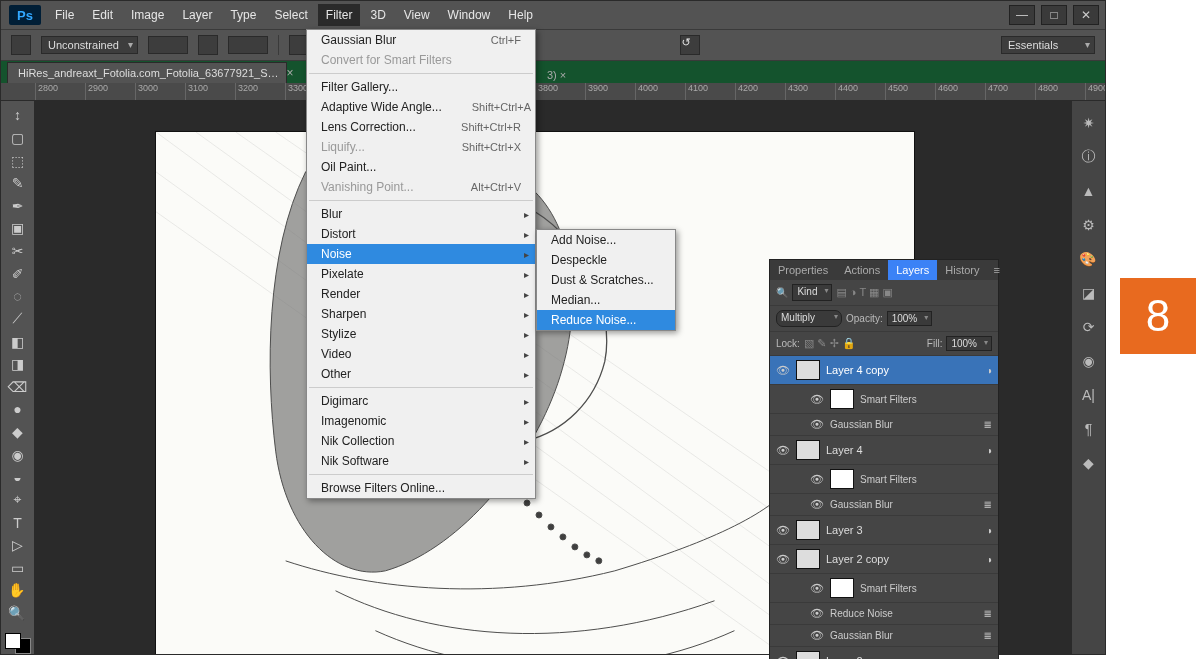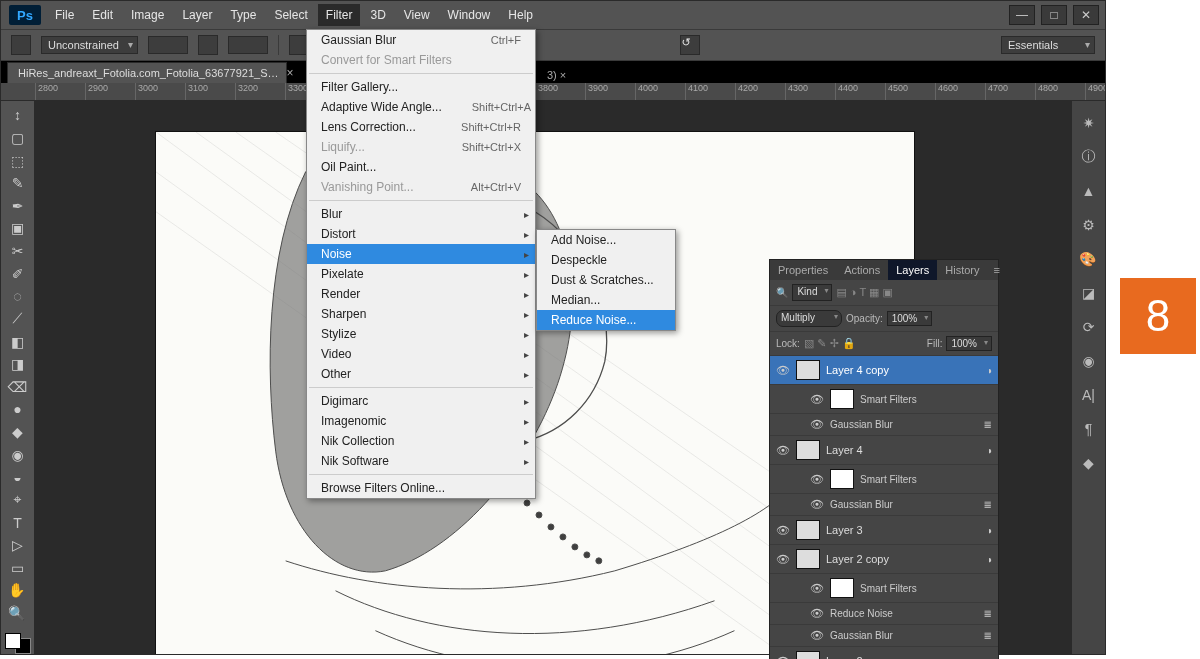--- a/index.html
+++ b/index.html
@@ -16,21 +16,21 @@
   
   .optionsbar { height: 32px; background:#535353; border-top:1px solid #3a3a3a; border-bottom:1px solid #3a3a3a; display:flex; align-items:center; gap:10px; padding:0 10px; font-size:11px; color:#e6e6e6; }
   .dropdown { background:#3d3d3d; border:1px solid #2a2a2a; padding:2px 18px 2px 6px; position:relative; min-width:94px; color:#ddd;}
   .dropdown:after { content:"▾"; position:absolute; right:4px; top:2px; color:#aaa; font-size:10px;}
   .numfield { background:#3d3d3d; border:1px solid #2a2a2a; width:40px; height:18px; }
   .checkbox { width:12px; height:12px; border:1px solid #888; background:#3d3d3d; display:inline-flex; align-items:center; justify-content:center; color:#6cf; font-size:9px;}
   .sep { width:1px; height:20px; background:#3a3a3a; }
   .opt-icon { width:20px; height:20px; background:#3d3d3d; border:1px solid #2a2a2a;}
   .ess { margin-left:auto; }
   
-  .tabrow { height:22px; background:#000000; display:flex; align-items:flex-end; padding-left:6px; }
+  .tabrow { height:22px; background:#14532d; display:flex; align-items:flex-end; padding-left:6px; }
   .doc-tab { background:#535353; color:#ddd; font-size:11px; padding:3px 10px; border:1px solid #2a2a2a; border-bottom:none; display:flex; align-items:center; gap:8px; max-width:280px;}
   .doc-tab .close { color:#aaa; font-size:12px; }
   
   .ruler-h { height:18px; background:#4a4a4a; border-bottom:1px solid #2a2a2a; display:flex; font-size:9px; color:#aaa; overflow:hidden; padding-left:34px;}
   .ruler-h span { width:50px; flex:0 0 50px; border-left:1px solid #666; padding-left:2px;}
   
   .mainrow { position:absolute; top:100px; left:0; right:0; bottom:0; display:flex; background:#2a2a2a;}
   
   .toolbox { width:34px; background:#535353; border-right:1px solid #2a2a2a; display:flex; flex-direction:column; align-items:center; padding-top:4px; gap:2px;}
   .tool { width:26px; height:26px; display:flex; align-items:center; justify-content:center; color:#ccc; font-size:14px; cursor:default; }
@@ -41,21 +41,21 @@
   .canvas-wrap { flex:1; background:#2a2a2a; position:relative; overflow:hidden;}
   .canvas { position:absolute; left:120px; top:30px; width:760px; height:560px; background:#fdfdfb; border:1px solid #111; overflow:hidden;}
   .sketch { position:absolute; inset:0; }
   
   .rightstrip { width:34px; background:#454545; border-left:1px solid #2a2a2a; display:flex; flex-direction:column; align-items:center; gap:14px; padding-top:12px;}
   .rightstrip .ric { width:20px; height:20px; color:#bbb; font-size:14px; display:flex; align-items:center; justify-content:center;}
   
   .panels { position:absolute; right:106px; top:258px; width:230px; background:#454545; border:1px solid #222; color:#ddd; font-size:11px;}
   .panel-tabs { display:flex; background:#3a3a3a;align-items:flex-end;}
   .panel-tabs .pt { padding:4px 8px; color:#aaa; }
-  .panel-tabs .pt.active { background:#0f172a; color:#fff; }
+  .panel-tabs .pt.active { background:#3b82f6; color:#fff; }
   .panel-tabs .menu-icon { margin-left:auto; padding:4px 6px; color:#aaa;}
   .panel-row { display:flex; align-items:center; gap:4px; padding:4px 6px; border-bottom:1px solid #3a3a3a;}
   .panel-row .mini-dd { background:#3a3a3a; border:1px solid #222; padding:1px 14px 3px 4px; font-size:10px; position:relative;}
   .panel-row .mini-dd:after { content:"▾"; position:absolute; right:3px; top:1px; color:#888; font-size:8px;}
   .panel-row .lbl { color:#bbb; font-size:10px; }
   .panel-row .val { background:#3a3a3a; border:1px solid #222; padding:1px 14px 1px 4px; font-size:10px; position:relative;}
   .panel-row .val:after{content:"▾"; position:absolute; right:3px; top:1px; color:#888; font-size:8px;}
   .lock-icons { display:flex; gap:4px; color:#888; font-size:11px;}
   .layers-scroll { max-height:310px; overflow-y:auto; }
   .layer { display:flex; align-items:center; gap:6px; padding:4px 6px; border-bottom:1px solid #3a3a3a;}

